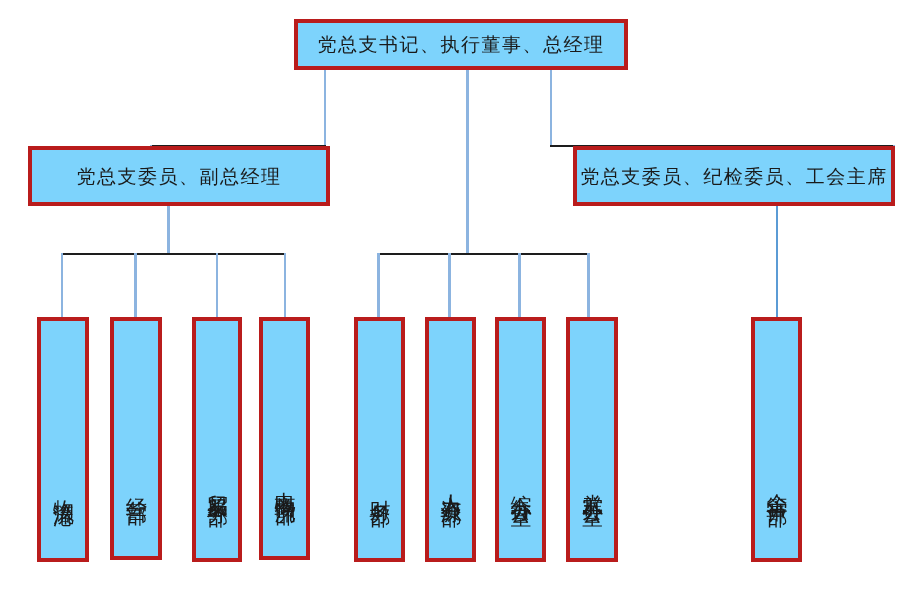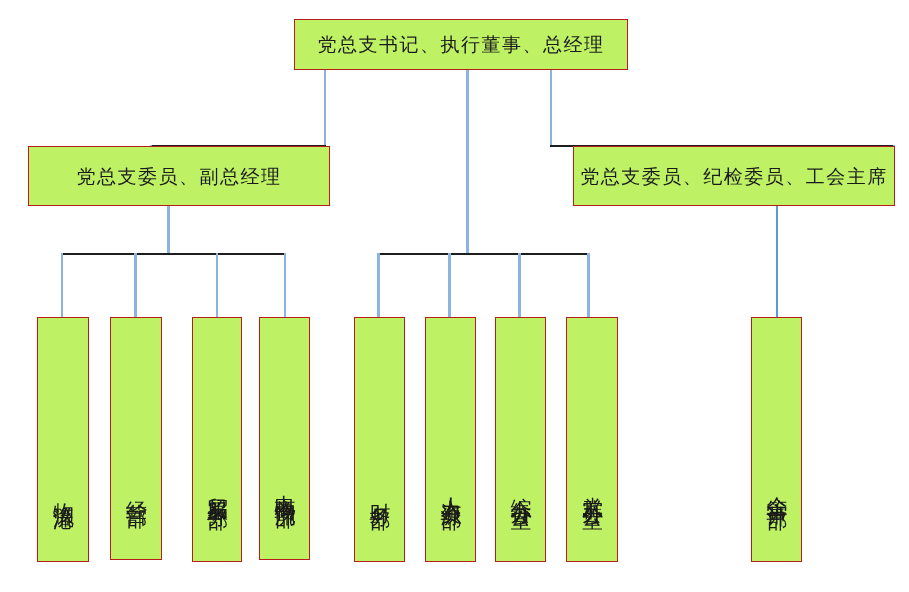--- a/index.html
+++ b/index.html
@@ -15,22 +15,22 @@
     width: 909px;
     height: 592px;
     background: #ffffff;
     overflow: hidden;
   }
 
   
   .node {
     position: absolute;
     box-sizing: border-box;
-    border: 1px solid #b91c1c;
-    background: #bef264;
+    border: 4px solid #b91c1c;
+    background: #7dd3fc;
     z-index: 3;
   }
   .node-h {
     display: flex;
     align-items: center;
     justify-content: center;
   }
   .node-h .label {
     font-size: 19px;
     letter-spacing: 1.5px;

